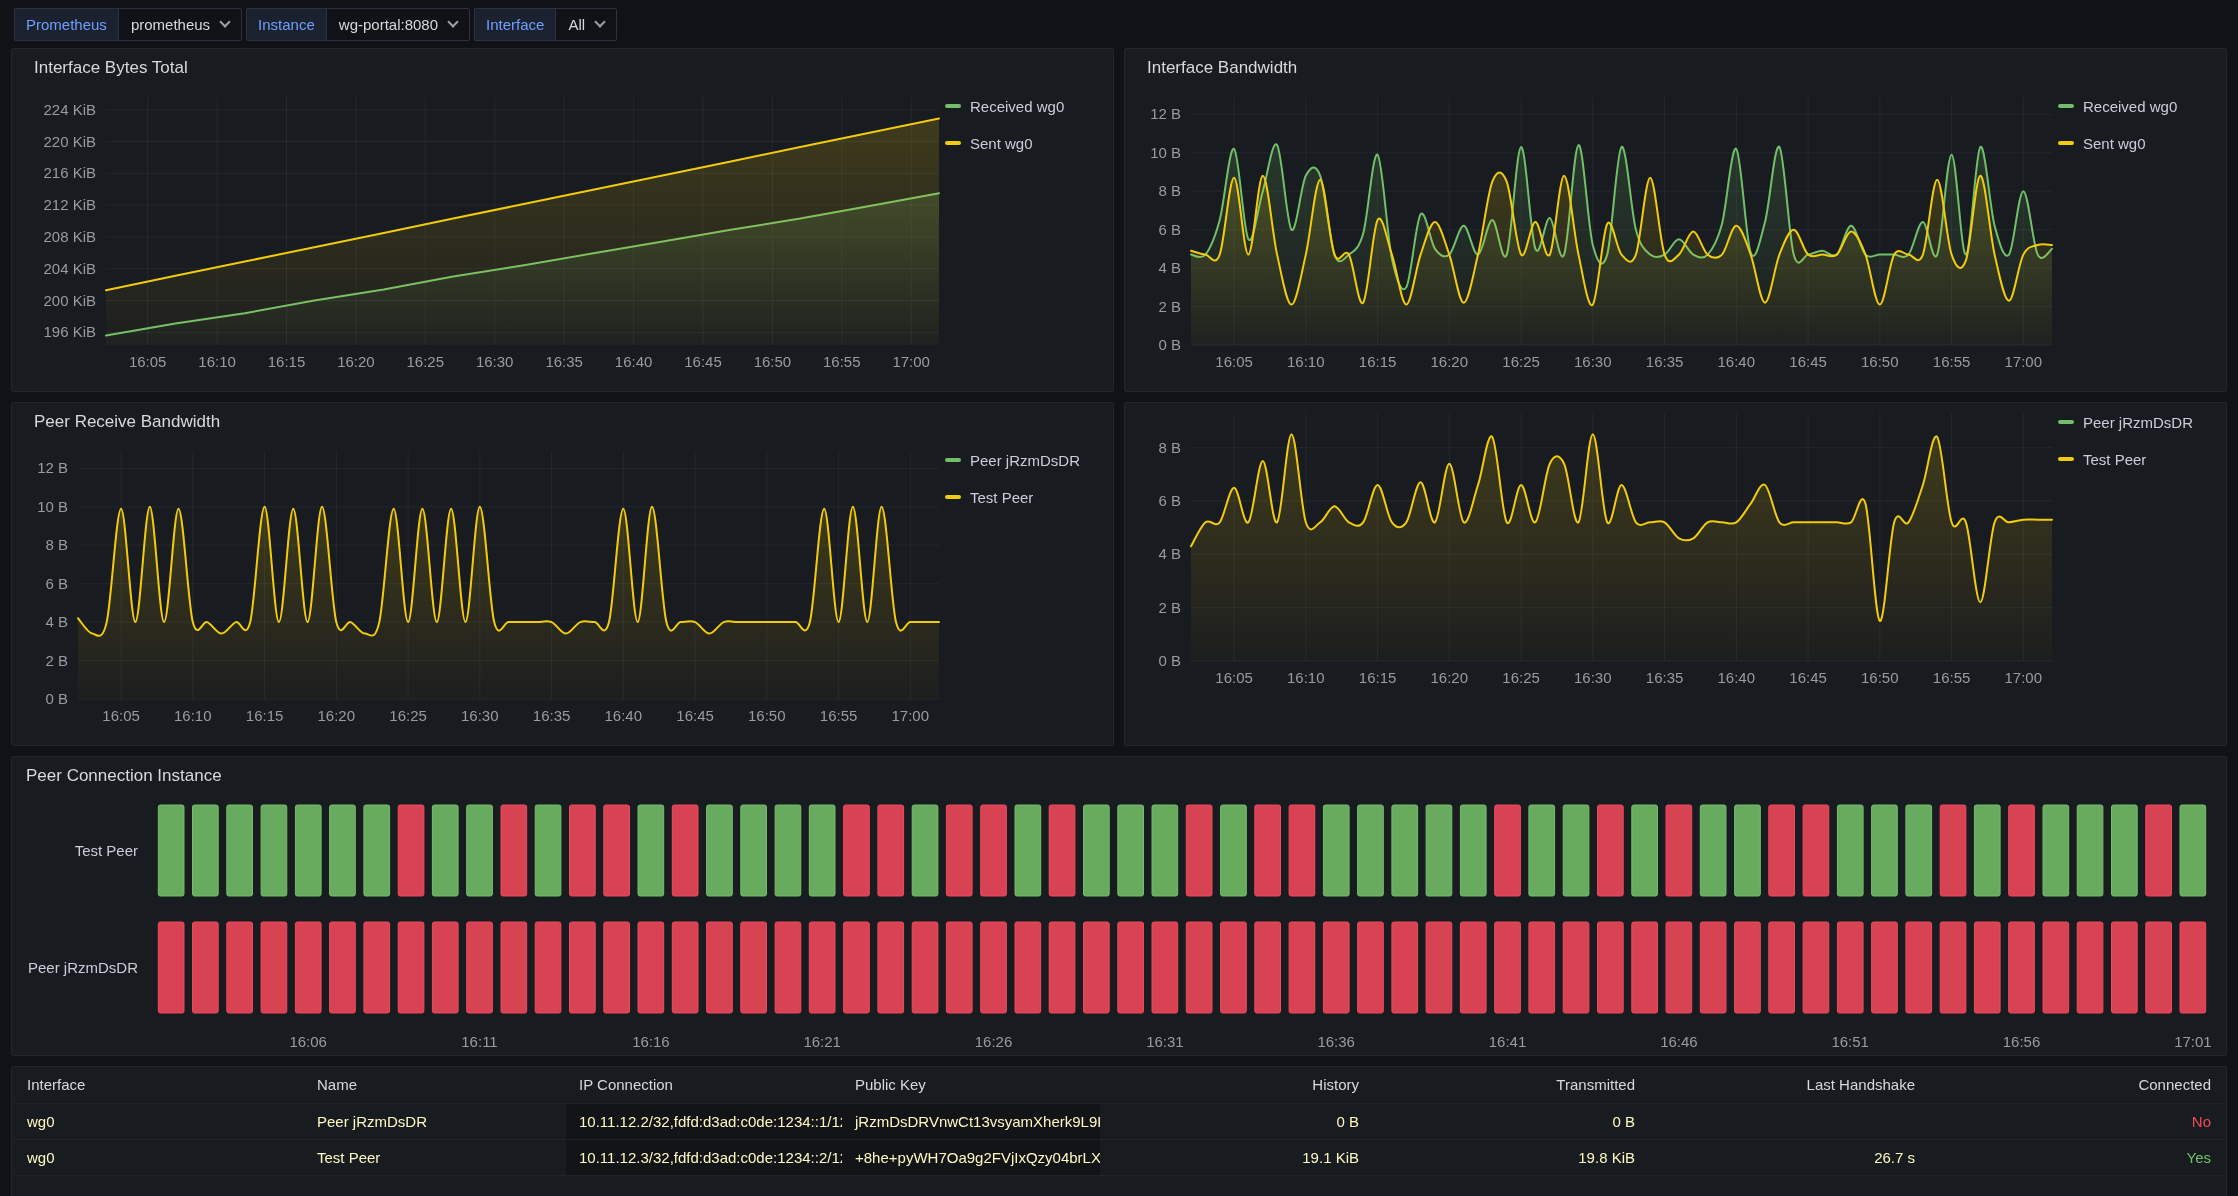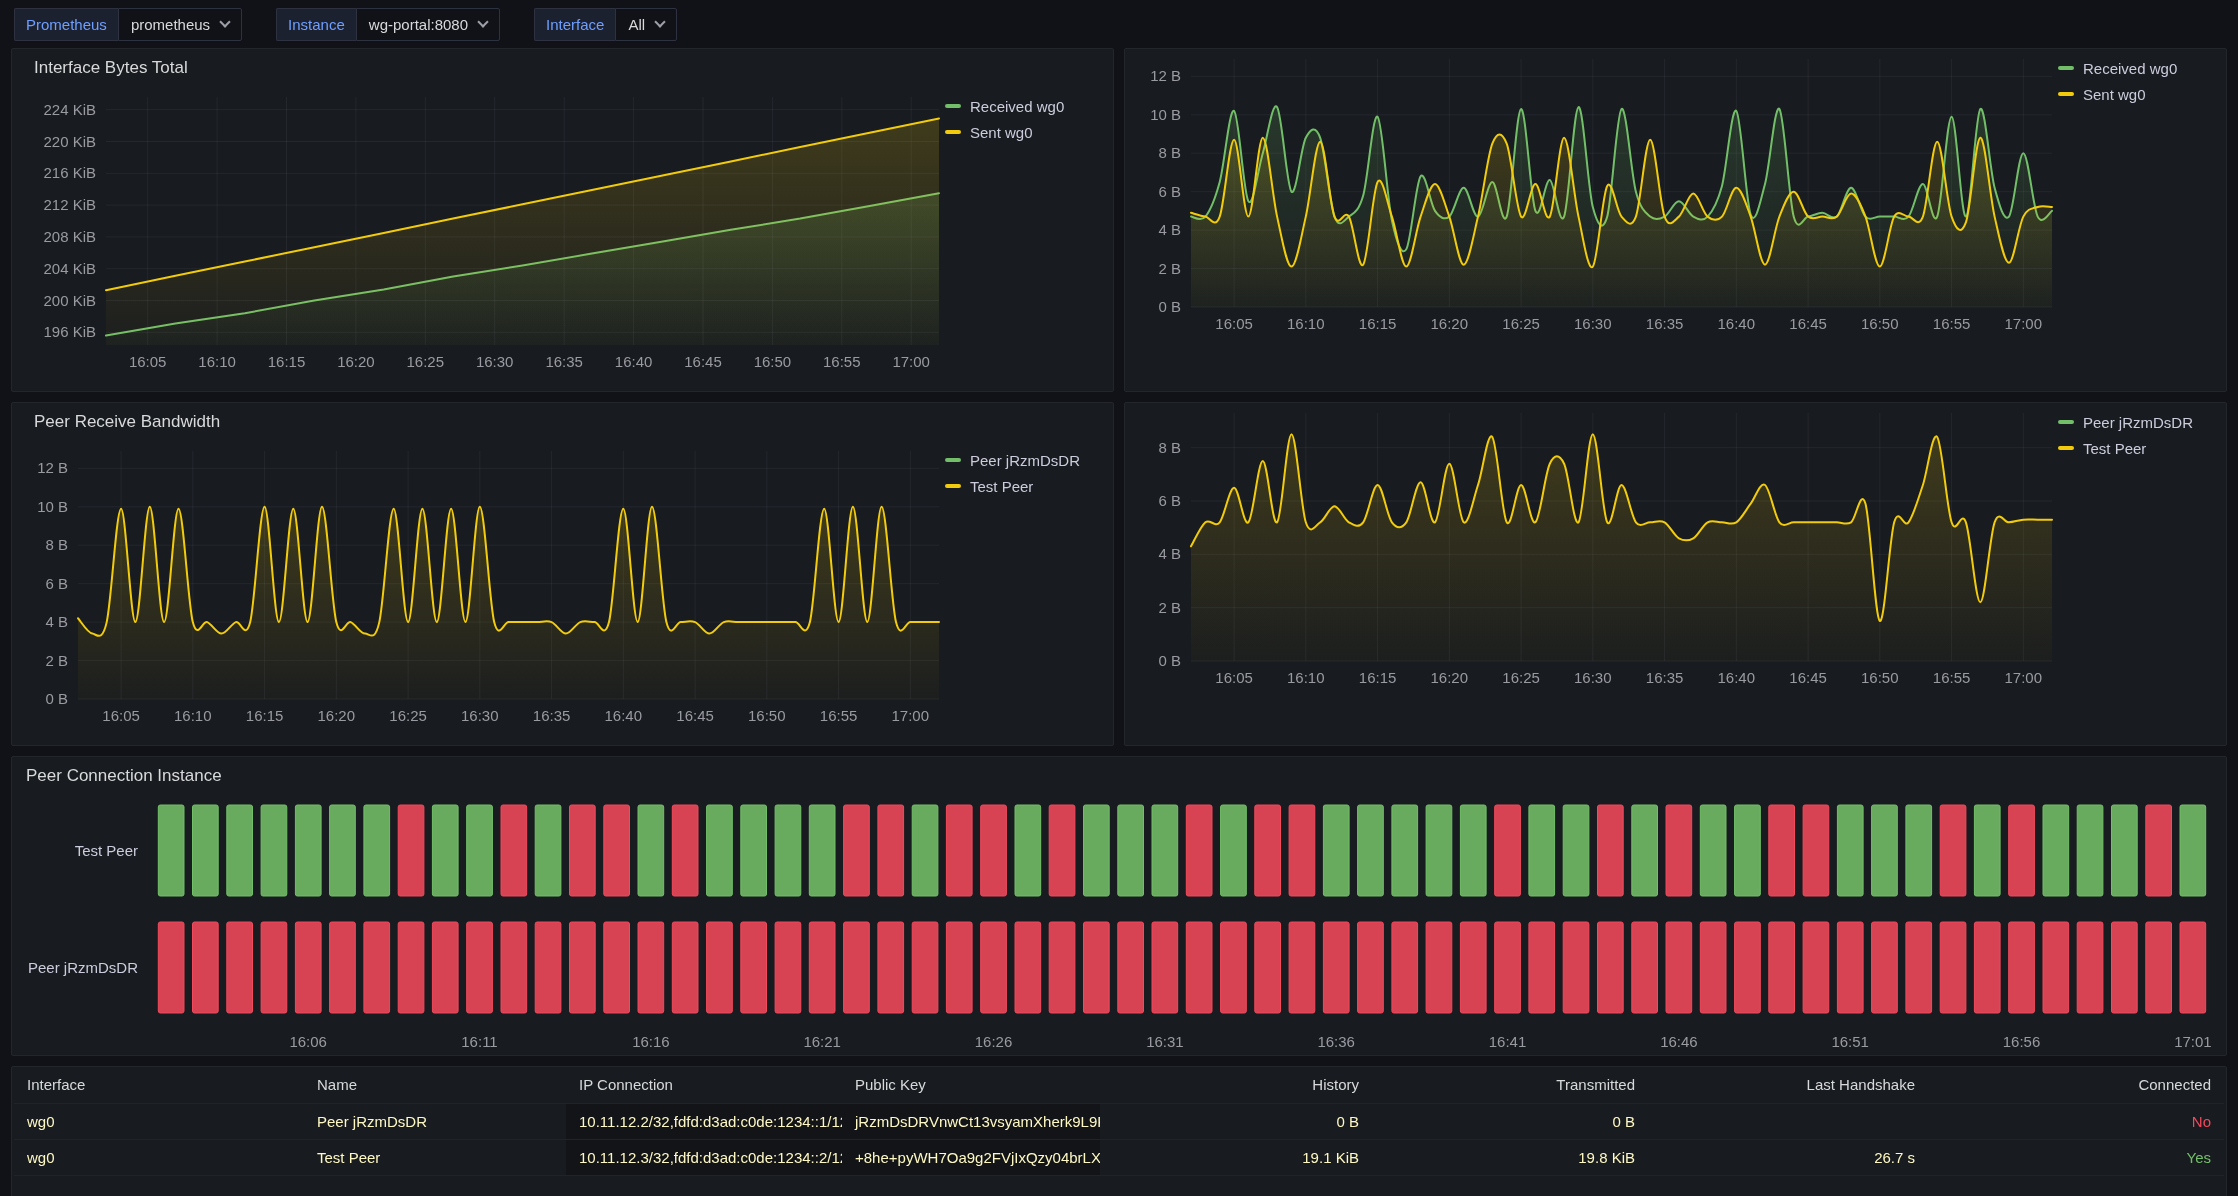--- a/index.html
+++ b/index.html
@@ -3,21 +3,21 @@
 <meta charset="utf-8">
 <style>
   * { margin:0; padding:0; box-sizing:border-box; }
   html,body { background:#111217; }
   body {
     width:2238px; height:1196px; overflow:hidden;
     font-family:"Liberation Sans", sans-serif;
     color:#ccccdc;
   }
   
-  .topbar { height:48px; display:flex; align-items:center; padding:0 14px; gap:34px; }
+  .topbar { height:48px; display:flex; align-items:center; padding:0 14px; gap:4px; }
   .var-control { display:flex; height:33px; }
   .var-label {
     display:flex; align-items:center; padding:0 11px;
     background:#1c2130; border:1px solid #2e3240; border-right:none;
     border-radius:2px 0 0 2px; color:#6e9fff; font-size:15px; font-weight:500;
   }
   .var-select {
     display:flex; align-items:center; gap:11px; padding:0 12px;
     background:#111217; border:1px solid #2e3240; border-radius:0 2px 2px 0;
     color:#d8d9da; font-size:15px; cursor:pointer;
@@ -32,21 +32,21 @@
   .h332 { height:344px;padding-left:8px; }
   .h300 { height:300px; }
   .h150 { height:150px; }
   .panel-h {
     height:38px; display:flex; align-items:center; padding:0 14px;
     font-size:17px; font-weight:500; color:#d8d9da; cursor:pointer; white-space:nowrap;
   }
   .chart-wrap { display:flex; height:calc(100% - 38px); padding:0 6px 4px 6px; }
   .chart { flex:1; min-width:0; position:relative; }
   .chart svg { display:block; }
-  .legend { width:168px; padding:8px 6px 0 6px; display:flex; flex-direction:column; gap:4px; }
+  .legend { width:168px; padding:8px 6px 0 6px; display:flex; flex-direction:column; gap:15px; }
   .legend-item { display:flex; align-items:center; gap:9px; font-size:15px; color:#ccccdc; cursor:pointer; height:22px; }
   .legend-swatch { width:16px; height:4px; border-radius:2px; flex:0 0 auto; }
   .sh-wrap { height:calc(100% - 38px); padding:0 4px 0 0; }
   
   .tbl-wrap { padding:0 2px; }
   table { width:100%; border-collapse:collapse; table-layout:fixed; font-size:15px; }
   th, td { text-align:left; padding:0 13px; height:36px; border-bottom:1px solid #202327;
     white-space:nowrap; overflow:hidden; }
   th { color:#d8d9da; font-weight:500; cursor:pointer; }
   td { color:#fef9c3; }
@@ -150,20 +150,21 @@
               <span>Received wg0</span>
             </div>
             <div class="legend-item">
               <span class="legend-swatch" style="background: rgb(242, 204, 12);"></span>
               <span>Sent wg0</span>
             </div>
           </div>
       </div>
     </div>
     <div class="panel half h332">
+      <div class="panel-h">Interface Bandwidth</div>
       <div class="chart-wrap">
         <div class="chart">
             <svg width="921" height="288">
               <line x1="95.1" x2="95.1" y1="10" y2="258" stroke="rgba(204,204,220,0.07)"></line>
               <text x="95.1" y="280" fill="#9a9ba2" font-size="15" text-anchor="middle">16:05</text>
               <line x1="166.8" x2="166.8" y1="10" y2="258" stroke="rgba(204,204,220,0.07)"></line>
               <text x="166.8" y="280" fill="#9a9ba2" font-size="15" text-anchor="middle">16:10</text>
               <line x1="238.6" x2="238.6" y1="10" y2="258" stroke="rgba(204,204,220,0.07)"></line>
               <text x="238.6" y="280" fill="#9a9ba2" font-size="15" text-anchor="middle">16:15</text>
               <line x1="310.3" x2="310.3" y1="10" y2="258" stroke="rgba(204,204,220,0.07)"></line>

